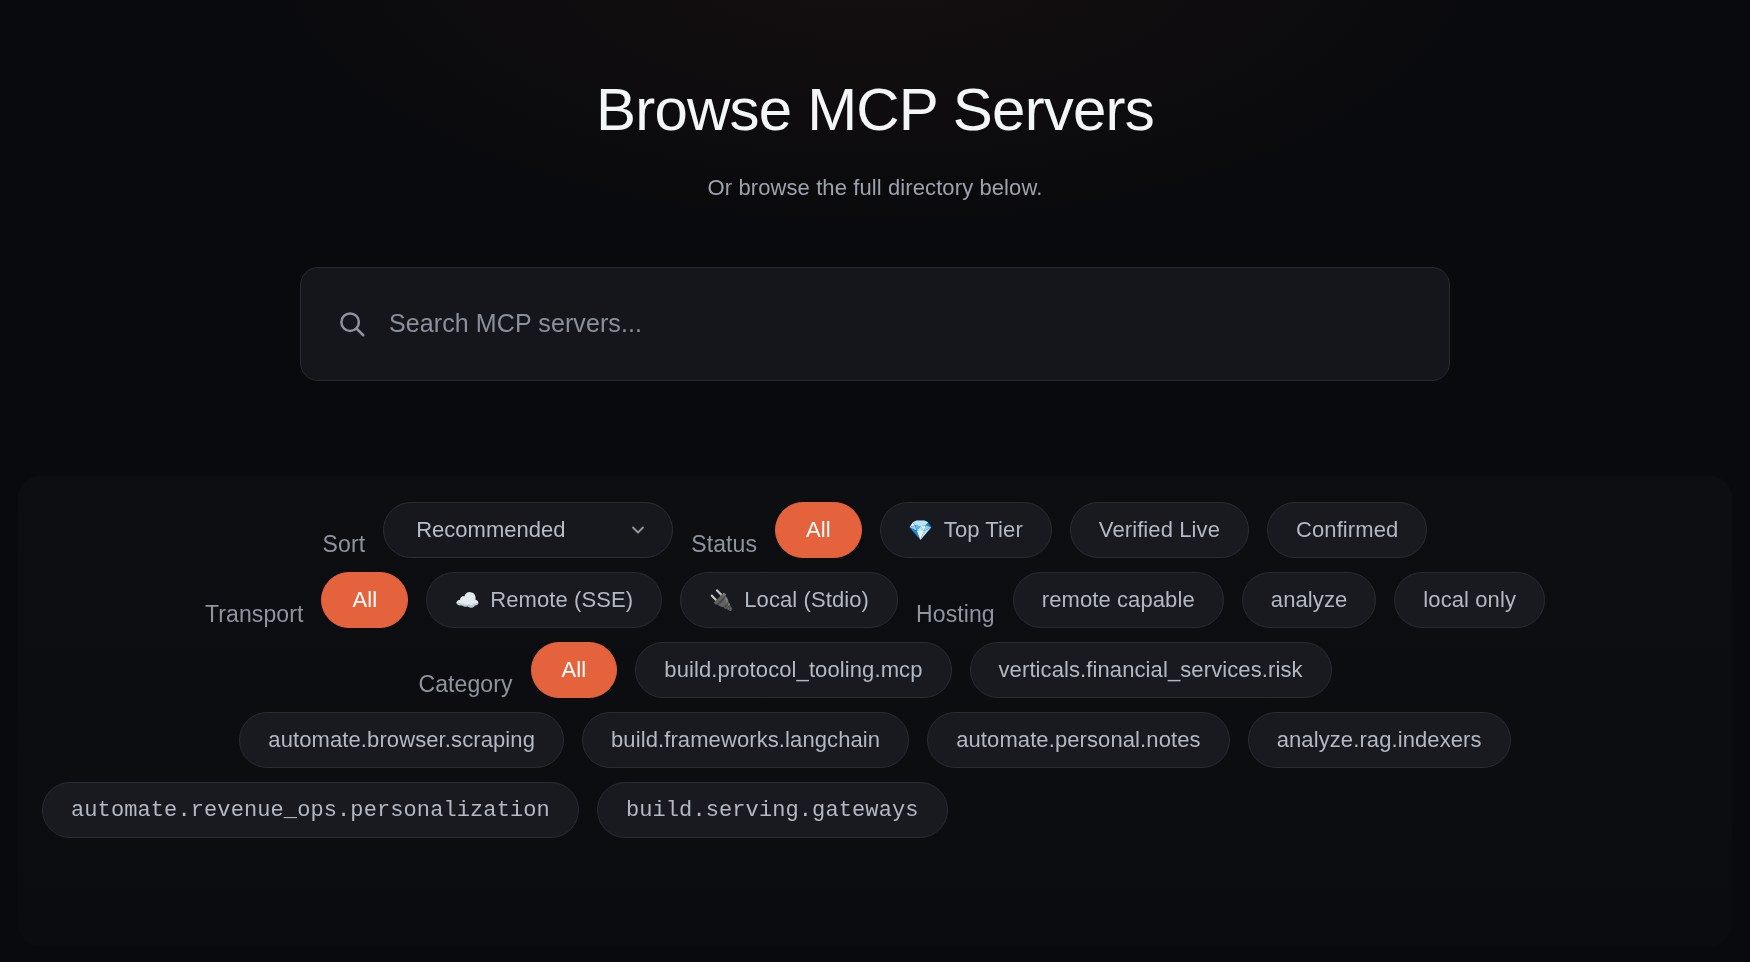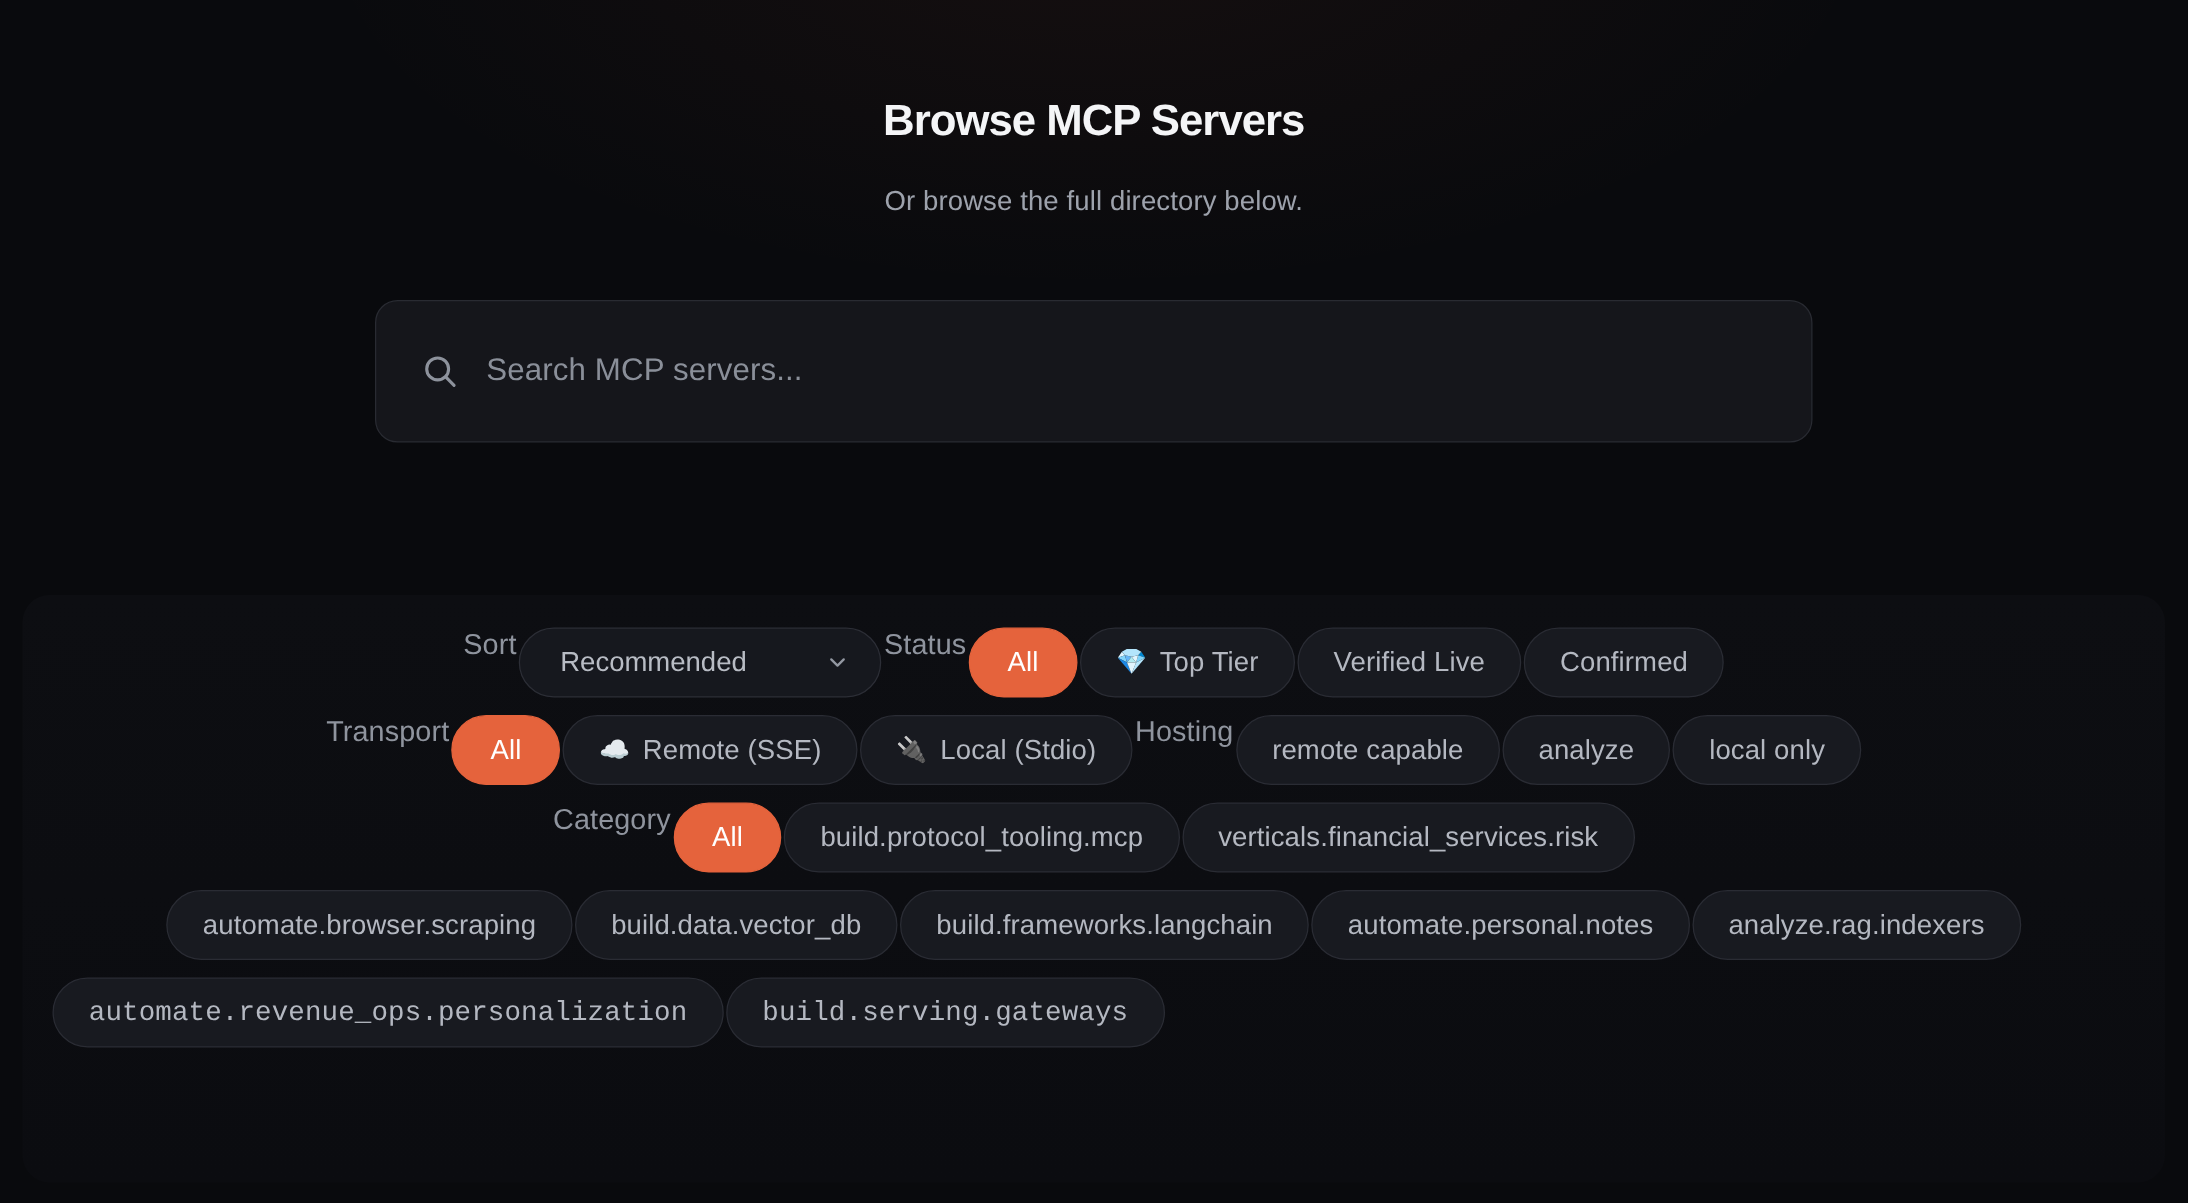--- a/index.html
+++ b/index.html
@@ -26,22 +26,22 @@
       #090A0D;
   }
 
   
   .hero {
     padding-top: 78px;
     text-align: center;
   }
 
   .hero-title {
-    font-size: 35px;
-    font-weight: 700;
+    font-size: 60px;
+    font-weight: 400;
     letter-spacing: -0.8px;
     color: #F4F5F7;
     line-height: 1.08;
   }
 
   .hero-subtitle {
     margin-top: 32px;
     font-size: 22px;
     font-weight: 400;
     color: #9DA2AC;
@@ -95,23 +95,23 @@
     top: 476px;
     width: 1714px;
     min-height: 470px;
     border-radius: 22px;
     background: linear-gradient(180deg, #0D0E12 0%, #0B0C10 100%);
     padding: 18px 0 0 0;
   }
 
   .filter-row {
     display: flex;
-    align-items: flex-start;
+    align-items: flex-end;
     flex-wrap: wrap;
-    gap: 12px 2px;
+    gap: 12px 18px;
     padding: 0 6px;
     margin-bottom: 14px;
   }
 
   .row-sort    { justify-content: center; margin-top: 8px; }
   .row-transport { justify-content: center; }
   .row-category-1 { justify-content: center; }
   .row-category-2 { justify-content: center; }
   .row-category-3 { justify-content: flex-start; padding-left: 24px; font-family: Liberation Mono, monospace; }
 
@@ -269,23 +269,20 @@
       <div class="pill">
         <span>verticals.financial_services.risk</span>
       </div>
     </div>
 
     <div class="filter-row row-category-2">
       <div class="pill">
         <span>automate.browser.scraping</span>
       </div>
       <div class="pill">
-        <span>build.data.vector_db</span>
-      </div>
-      <div class="pill">
         <span>build.frameworks.langchain</span>
       </div>
       <div class="pill">
         <span>automate.personal.notes</span>
       </div>
       <div class="pill">
         <span>analyze.rag.indexers</span>
       </div>
     </div>
 

